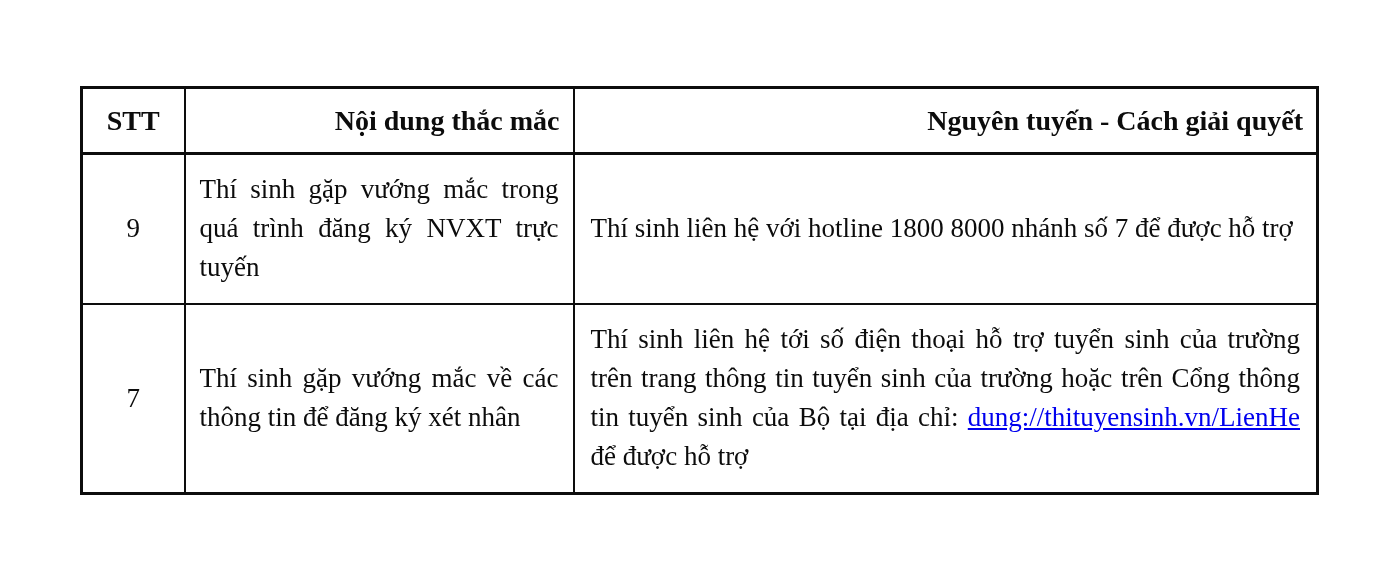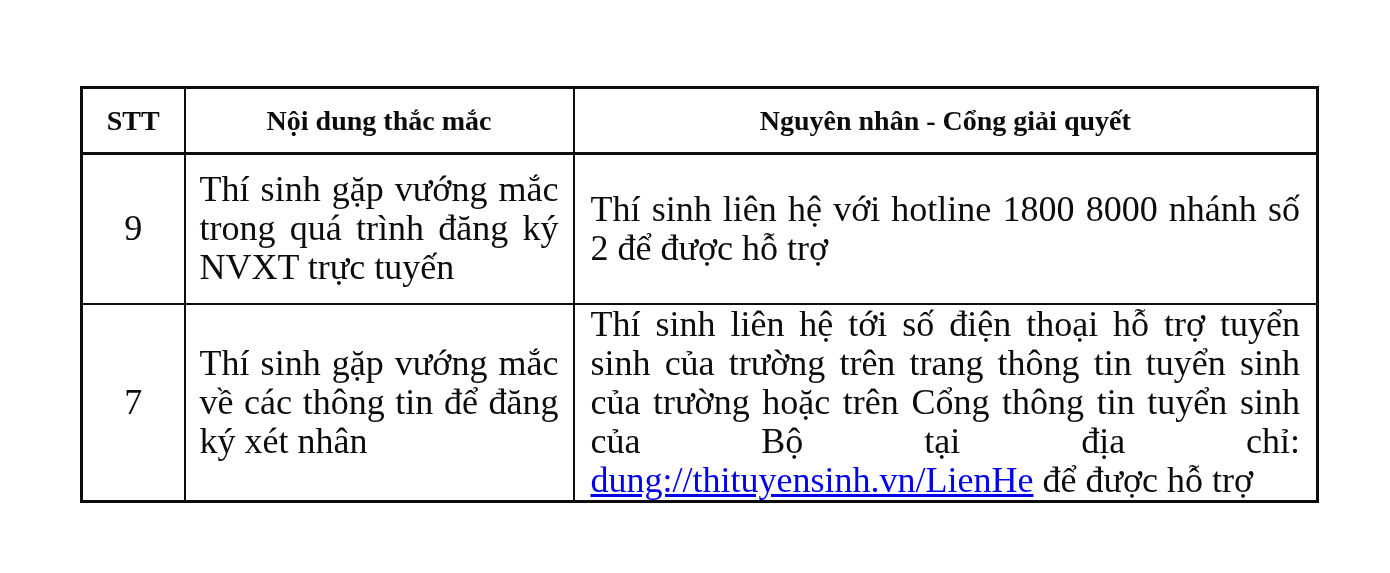--- a/index.html
+++ b/index.html
@@ -31,30 +31,30 @@
     border-collapse: collapse;
     table-layout: fixed;
     border: 3px solid var(--border-color);
   }
   col.c1 { width: 103px; }
   col.c2 { width: 389px; }
   col.c3 { width: 744px; }
   th, td {
     border: 2px solid var(--border-color);
     vertical-align: middle;
-    font-size: 36px;
+    font-size: 27px;
     line-height: 39px;
   }
   thead th {
     border-bottom: 3px solid var(--border-color);
     font-weight: bold;
     font-size: 28px;
     height: 66px;
-    text-align: center;
-    padding: 0 6px;
+    text-align: right;
+    padding: 0 13px;
     white-space: nowrap;
     overflow: hidden;
   }
   thead th.col-stt {
     text-align: center;
     padding: 0 4px;
   }
   tr.row-9  { height: 150px; }
   tr.row-10 { height: 190px; }
   td.cell-stt {
@@ -84,28 +84,28 @@
   <table class="faq-table">
     <colgroup>
       <col class="c1">
       <col class="c2">
       <col class="c3">
     </colgroup>
     <thead>
       <tr class="header-row">
         <th class="col-stt">STT</th>
         <th class="col-question">Nội dung thắc mắc</th>
-        <th class="col-answer">Nguyên nhân - Cổng giải quyết</th>
+        <th class="col-answer">Nguyên tuyến - Cách giải quyết</th>
       </tr>
     </thead>
     <tbody>
       <tr class="row-9">
         <td class="cell-stt">9</td>
         <td class="cell-q">Thí sinh gặp vướng mắc trong quá trình đăng ký NVXT trực tuyến</td>
-        <td class="cell-a">Thí sinh liên hệ với hotline 1800 8000 nhánh số 2 để được hỗ trợ</td>
+        <td class="cell-a">Thí sinh liên hệ với hotline 1800 8000 nhánh số 7 để được hỗ trợ</td>
       </tr>
       <tr class="row-10">
         <td class="cell-stt">7</td>
         <td class="cell-q">Thí sinh gặp vướng mắc về các thông tin để đăng ký xét nhân</td>
         <td class="cell-a"><span>Thí sinh liên hệ tới số điện thoại hỗ trợ tuyển sinh của trường trên trang thông tin tuyển sinh của trường hoặc trên Cổng thông tin tuyển sinh của Bộ tại địa chỉ: </span><a href="#" class="link">dung://thituyensinh.vn/LienHe</a><span> để được hỗ trợ</span></td>
       </tr>
     </tbody>
   </table>
 </div>
 

